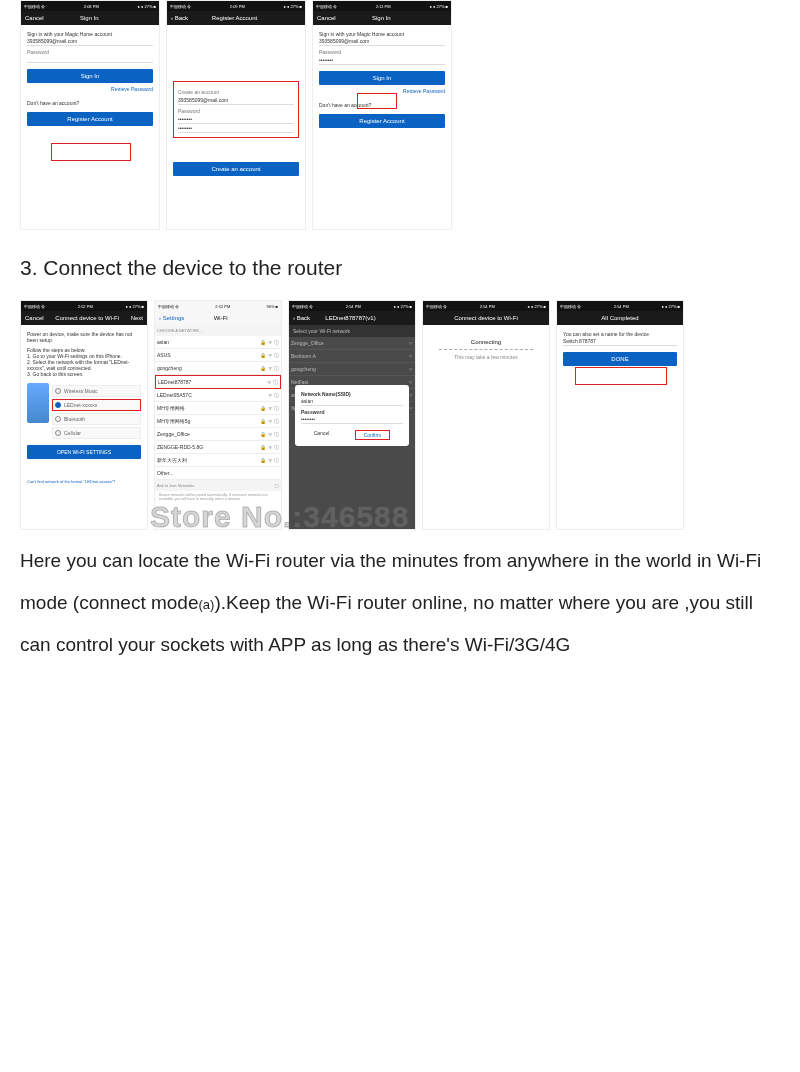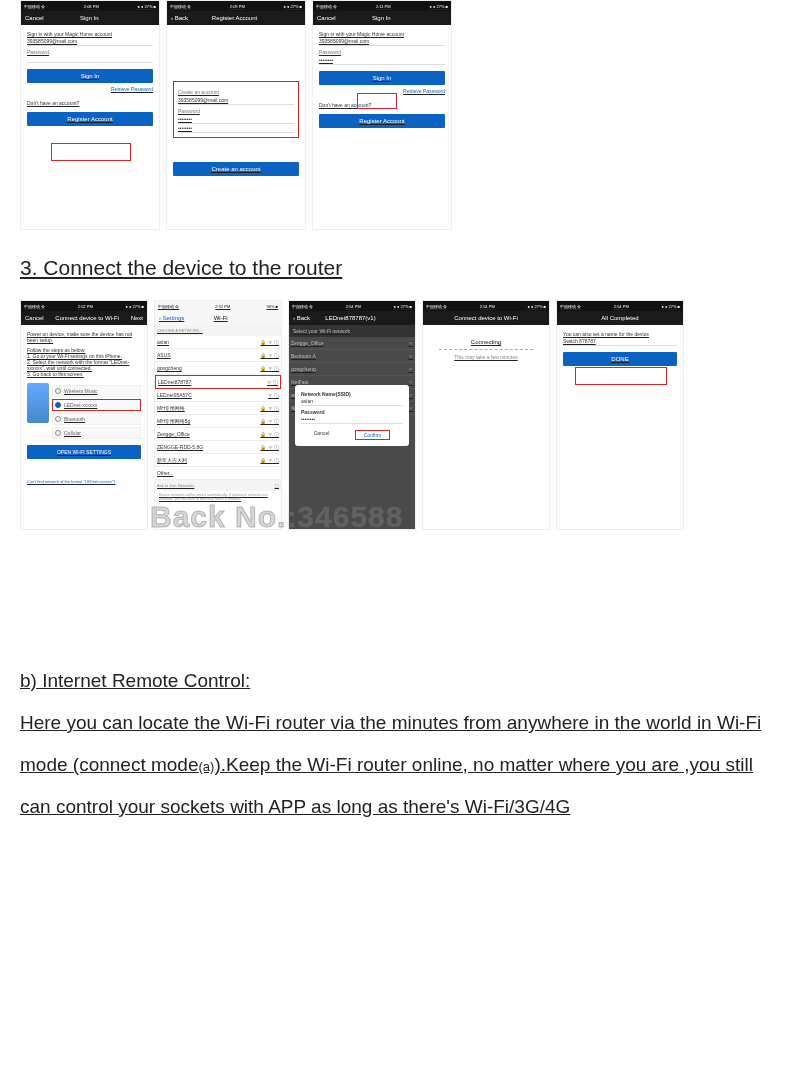--- a/index.html
+++ b/index.html
@@ -44,21 +44,21 @@
 
   
   .minirow { display:flex; align-items:center; gap:3px; background:#f9f9f9; border:1px solid #eee; padding:2px; font-size:5px; margin-top:2px;}
   .miniphone { width:22px; height:40px; background:linear-gradient(#6af,#48c); border-radius:2px; }
   .radio { width:6px;height:6px;border:1px solid #888;border-radius:50%; display:inline-block;}
   .radio.on { background:#0a62c2; border-color:#0a62c2;}
 </style>
 </head>
 <body>
 
-<div class="wrap" style="position:relative;text-decoration:underline;">
+<div class="wrap" style="position:relative;">
 
 <div class="row row1">
 
   <div class="phone">
     <div class="statusbar">
           <span>中国移动 令</span>
           <span>2:08 PM</span>
           <span>● ● 27% ■</span>
         </div>
     <div class="navbar">
@@ -326,21 +326,20 @@
     <div class="body">
       <div class="tiny">You can also set a name for the device</div>
       <div class="inp">Switch 878787</div>
       <div class="btn" style="position:relative">DONE</div>
       <div class="hl-red" style="left:18px; top:42px; width:92px; height:18px;"></div>
     </div>
   </div>
 
 </div>
 
-<div class="watermark">Back No.:346588</div>
-
-<div class="subhead">b) Internet Remote Control:</div>
+<div class="watermark">Store No.:346588</div>
+
 
 <p class="doc">
   <span>Here you can locate the Wi-Fi router via the minutes from anywhere in the world in Wi-Fi mode (connect mode</span><span class="sub">(a)</span><span>).Keep the Wi-Fi router online, no matter where you are ,you still can control your sockets with APP as long as there's Wi-Fi/3G/4G</span>
 </p>
 
 </div>
 
 </body></html>

